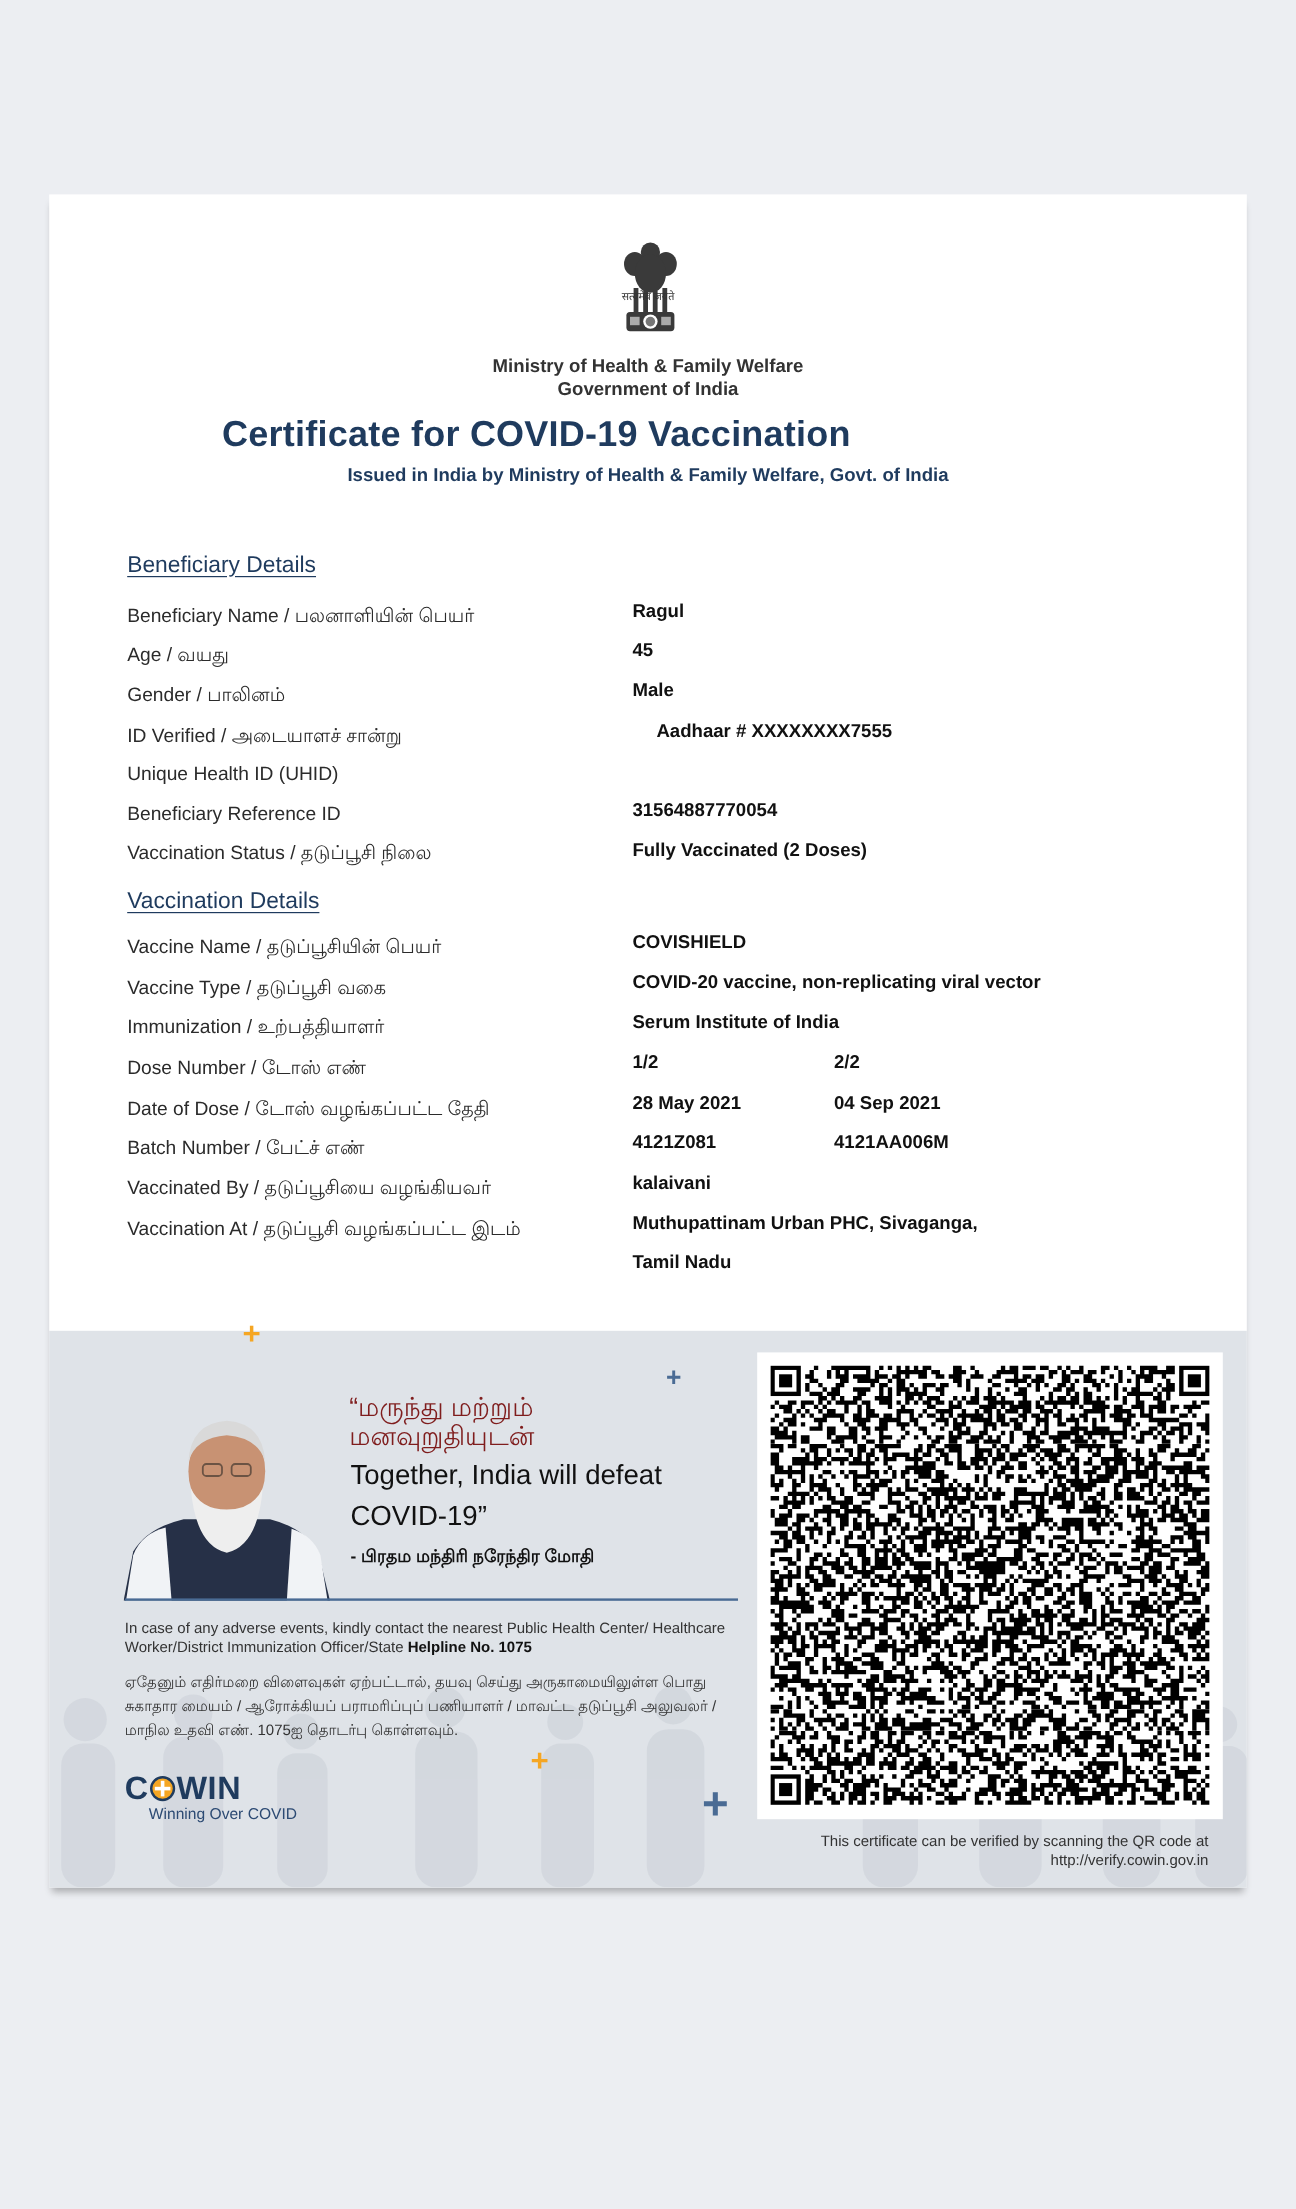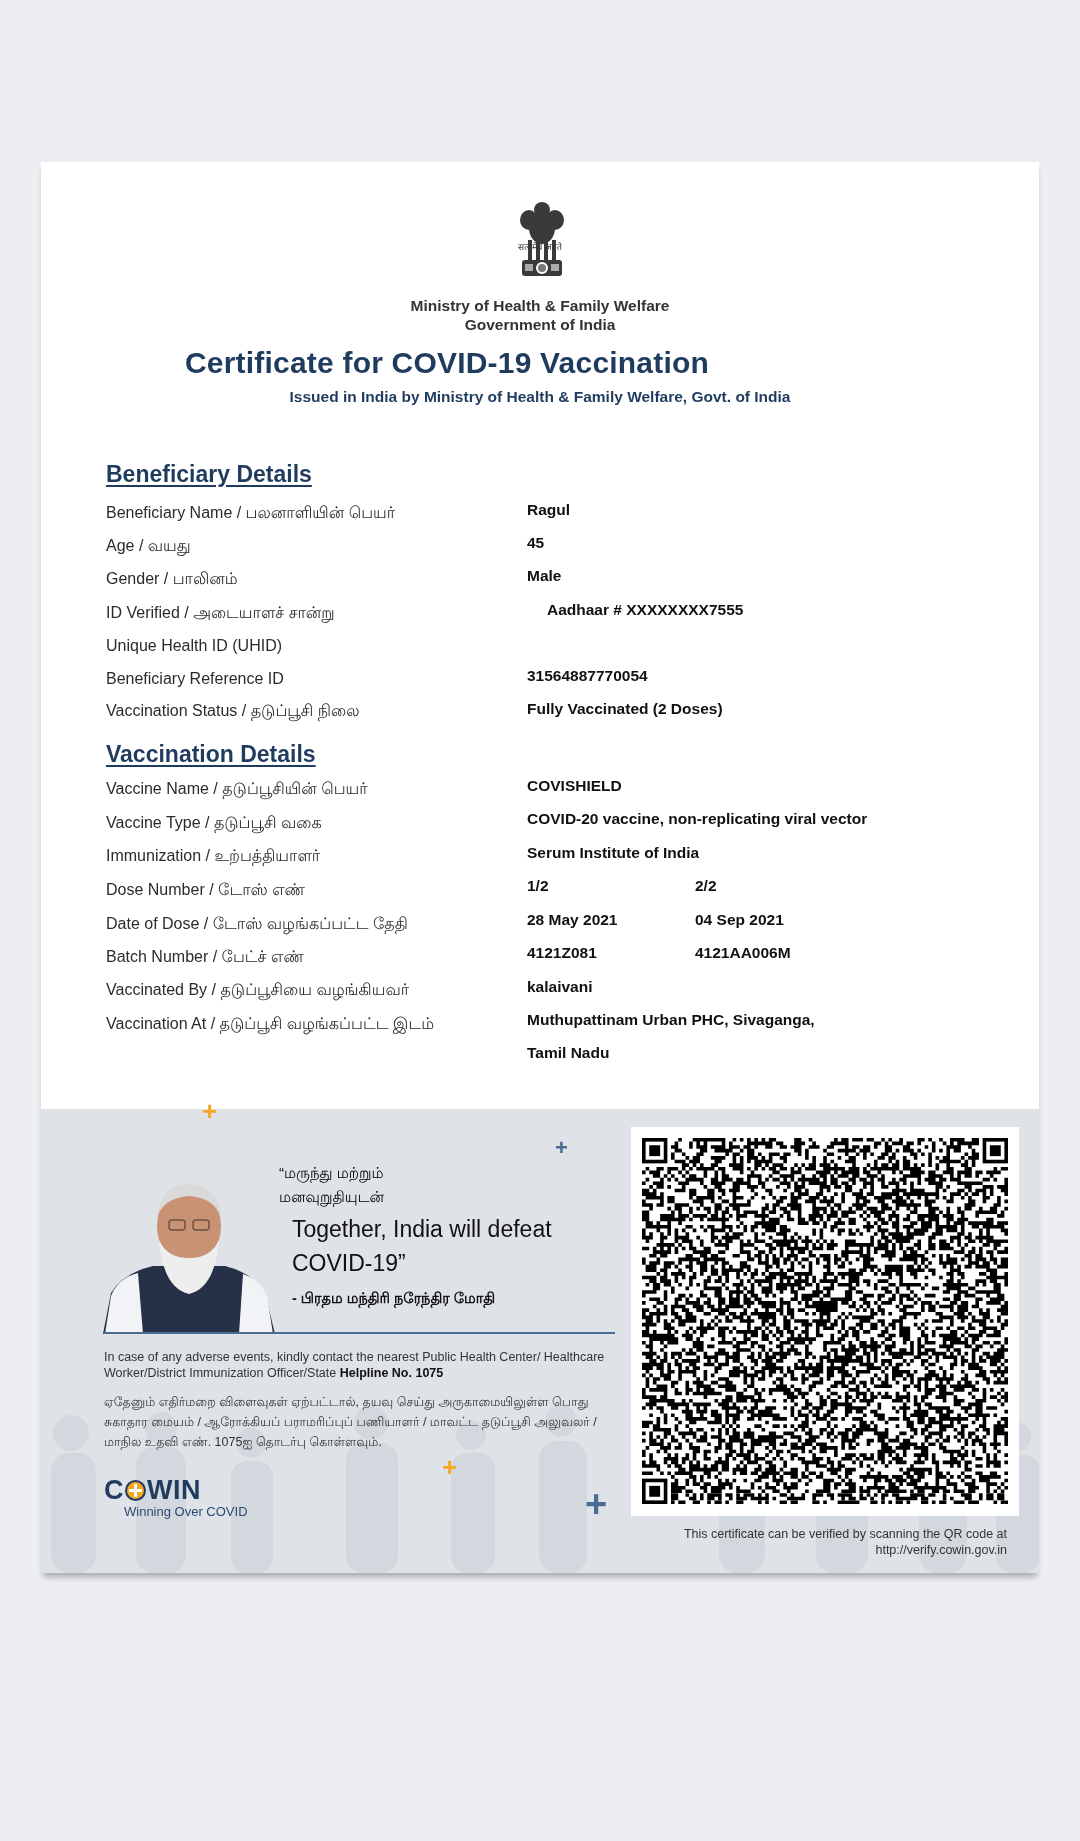--- a/index.html
+++ b/index.html
@@ -11,33 +11,33 @@
     position:absolute; left:41px; top:162px; width:998px; height:1411px;
     background:#ffffff; box-shadow:0 6px 6px -2px rgba(0,0,0,0.28);
   }
   .abs { position:absolute; }
   .emblem { left:471px; top:36px; width:60px; height:100px; }
   .ministry { left:0; width:998px; text-align:center; font-weight:bold; color:#333; font-size:15.5px; }
   .title { left:0; width:812px; top:184px; text-align:center; font-weight:bold; color:#1f3b5e; font-size:30px; letter-spacing:0.2px; }
   .subtitle { left:0; width:998px; top:226px; text-align:center; font-weight:bold; color:#1f3b5e; font-size:15.5px; }
   .certid { left:0; width:998px; top:259px; text-align:center; font-weight:bold; color:#111; font-size:12.5px; }
   .certid span { margin:0 6px; }
-  .section-h { left:65px; font-size:23px; font-weight:bold; color:#1f3b5e; text-decoration:underline; text-underline-offset:3px; }
+  .section-h { left:65px; font-size:19px; font-weight:normal; color:#1f3b5e; text-decoration:underline; text-underline-offset:3px; }
   .lbl { left:65px; font-size:16px; color:#2b2b2b; white-space:nowrap; }
   .val { left:486px; font-size:15.5px; font-weight:bold; color:#111; white-space:nowrap; }
   .val2 { left:654px; font-size:15.5px; font-weight:bold; color:#111; white-space:nowrap; }
 
   .band { position:absolute; left:0; top:947px; width:998px; height:464px; background:#dfe3e8; overflow:hidden; }
   .crowd { position:absolute; left:0; bottom:0; width:998px; height:200px; opacity:0.5; }
   .plus { position:absolute; font-weight:bold; line-height:1; }
   .qrbox { position:absolute; left:590px; top:18px; width:388px; height:389px; background:#fff; }
   .qrbox svg { position:absolute; left:11px; top:11px; }
   .verify { position:absolute; right:32px; top:417px; text-align:right; font-size:12.5px; color:#333; line-height:16px; }
   .portrait { position:absolute; left:62px; top:69px; width:172px; height:156px; }
-  .quote-ta { position:absolute; left:238px; top:52px; font-size:15px; color:#000000; line-height:24px; }
+  .quote-ta { position:absolute; left:250px; top:52px; font-size:22px; color:#7f1d1d; line-height:24px; }
   .quote-en { position:absolute; left:251px; top:103px; font-size:23px; color:#111; line-height:34px; }
   .quote-by { position:absolute; left:251px; top:181px; font-size:14.5px; color:#111; font-weight:bold; }
   .rule { position:absolute; left:63px; top:223px; width:511px; height:2px; background:#4a6b94; }
   .notice-en { position:absolute; left:63px; top:240px; width:520px; font-size:12.5px; color:#333; line-height:16px; }
   .notice-en b { color:#111; }
   .notice-ta { position:absolute; left:63px; top:283px; width:520px; font-size:12.5px; color:#333; line-height:20px; }
   .cowin { position:absolute; left:63px; top:366px; }
   .cowin-logo { font-size:27px; font-weight:bold; color:#1f3b5e; letter-spacing:0.5px; display:flex; align-items:center; }
   .cowin-o { display:inline-block; width:21px; height:21px; border-radius:50%; background:#f5a623; position:relative; margin:0 1px; border:2px solid #1f3b5e; box-sizing:border-box;}
   .cowin-o::before { content:""; position:absolute; left:7px; top:2px; width:3px; height:13px; background:#fff; }

